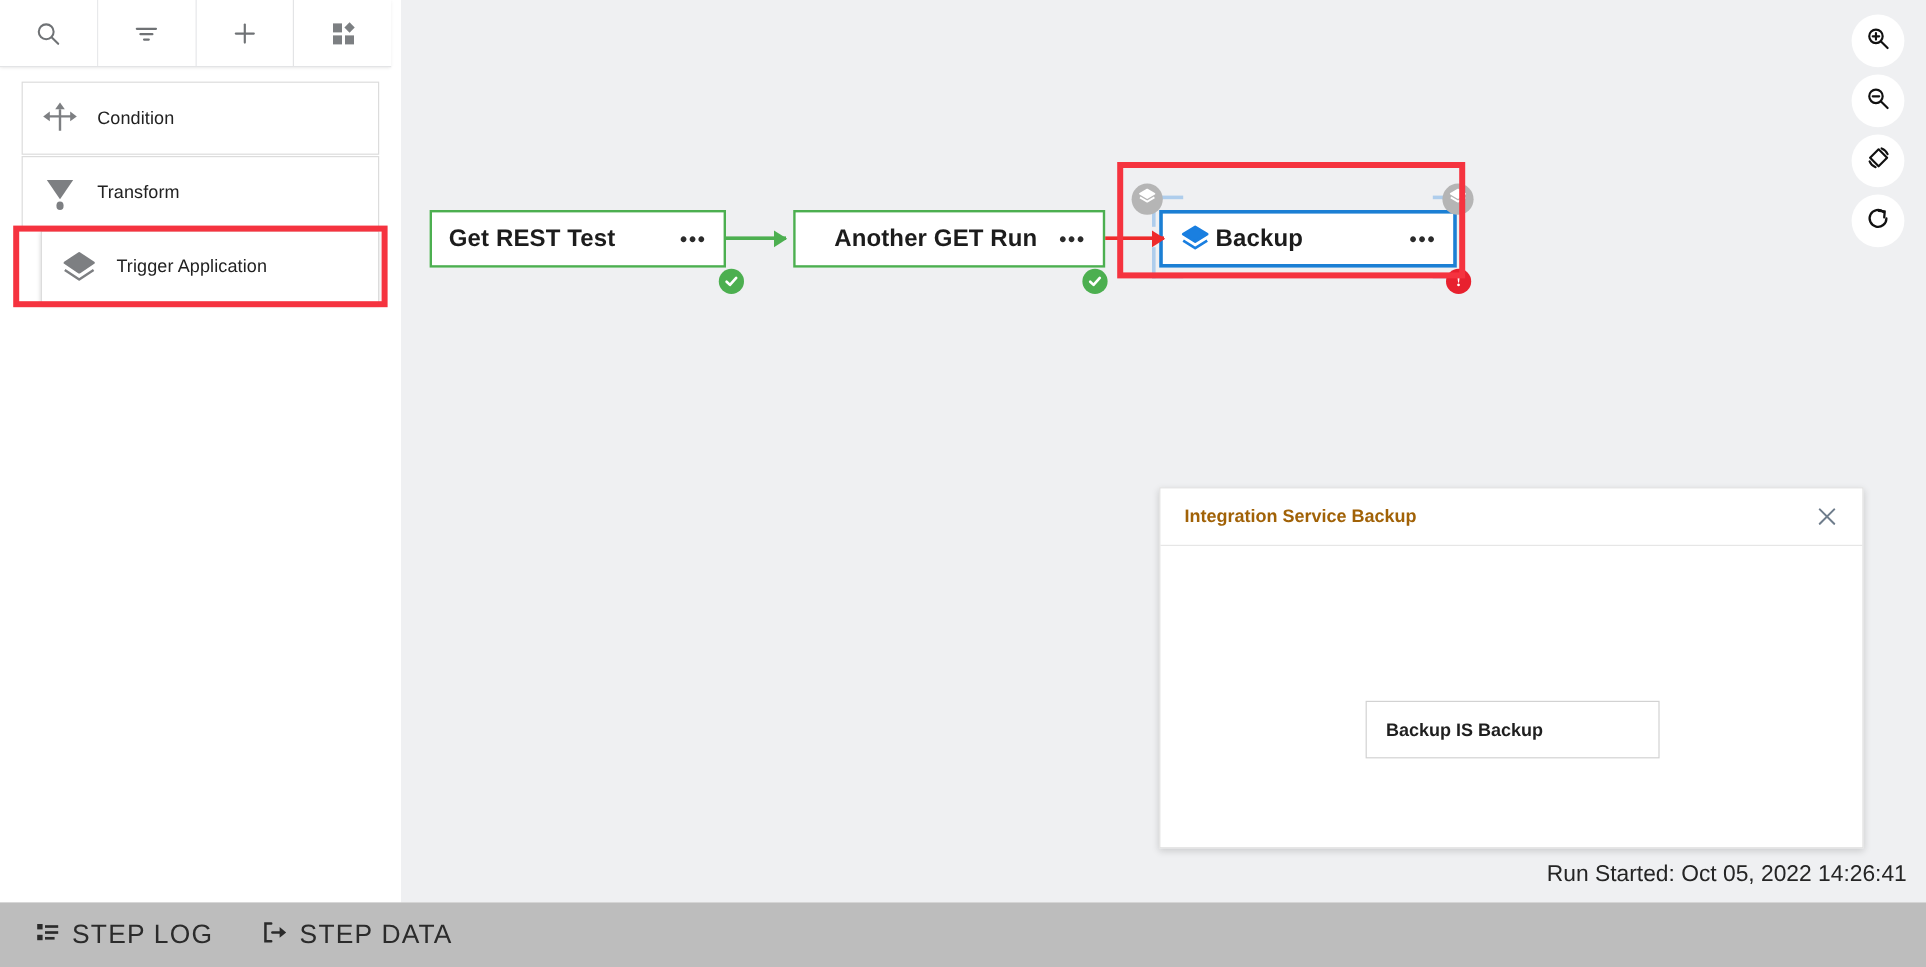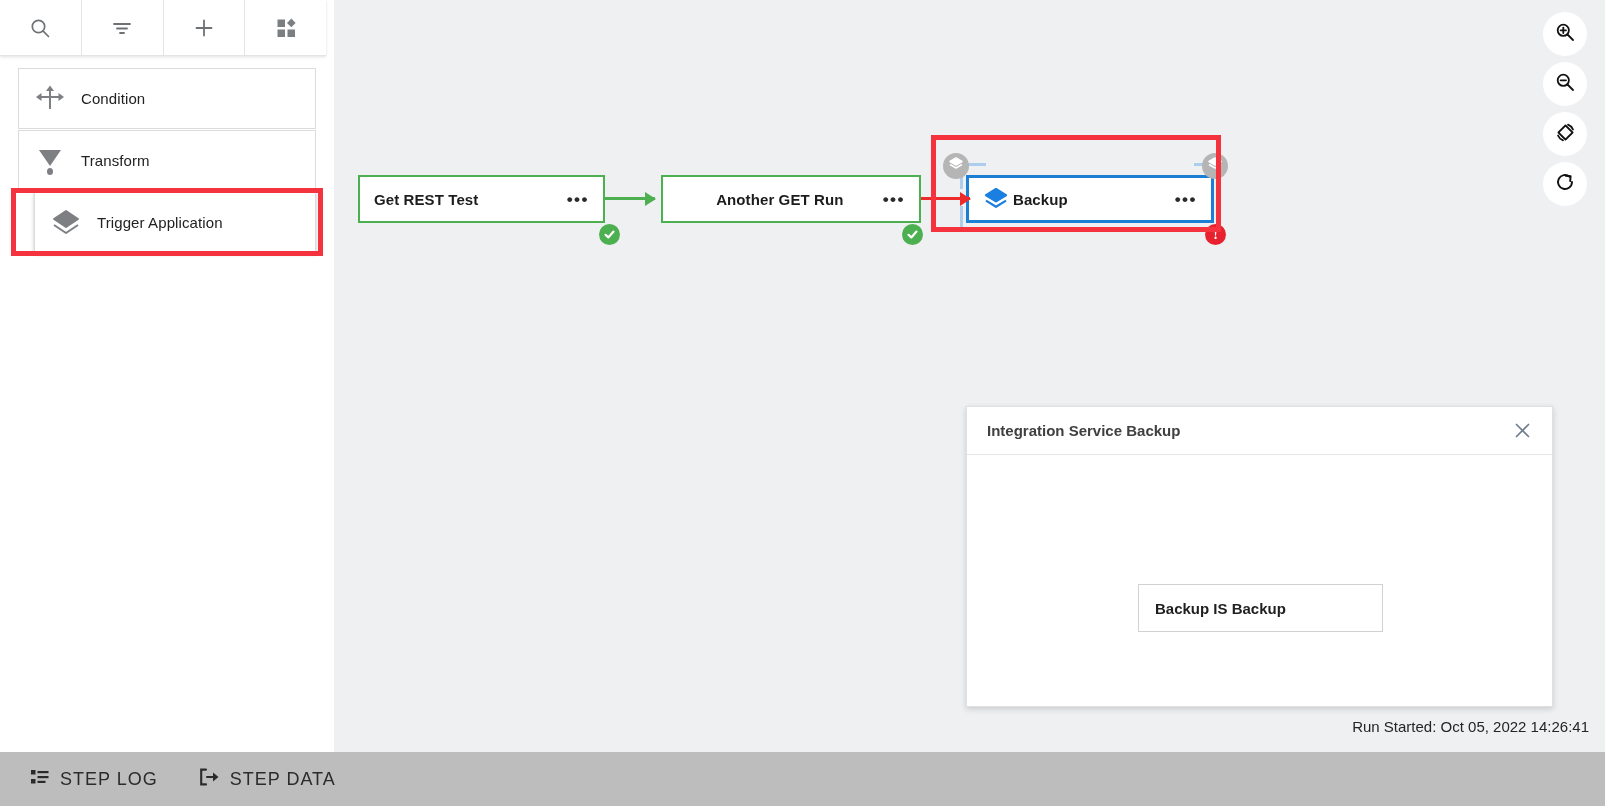--- a/index.html
+++ b/index.html
@@ -69,21 +69,21 @@
 
   
   .node {
     position: absolute;
     background: #ffffff;
     display: flex; align-items: center;
     padding: 0 14px;
     cursor: pointer;
   }
   .node .n-label {
-    font-size: 15px; font-weight: 600; color: #1c1c1c;
+    font-size: 20px; font-weight: 600; color: #1c1c1c;
     flex: 1 1 auto; letter-spacing: .1px;
   }
   .node .n-dots {
     font-size: 17px; font-weight: 700; color: #2b2b2b;
     letter-spacing: 1.5px; line-height: 1; cursor: pointer;
   }
   .node.ok { border: 2px solid #4caf50; }
   .node.selected { border: 3px solid #1b7fd4; }
 
   #node-1 { left: 24px; top: 175px; width: 247px; height: 48px; }
@@ -149,54 +149,54 @@
     width: 587px; height: 301px;
     background: #ffffff;
     border: 1px solid #e0e0e0;
     box-shadow: 0 2px 6px rgba(0,0,0,.16);
     z-index: 20;
   }
   .panel-head {
     height: 48px; display: flex; align-items: center;
     padding: 0 20px; border-bottom: 1px solid #e6e6e6;
   }
-  .panel-title { font-size: 15px; font-weight: 700; color: #404040; flex: 1 1 auto; }
+  .panel-title { font-size: 15px; font-weight: 700; color: #a16207; flex: 1 1 auto; }
   .panel-close { cursor: pointer; display:flex; align-items:center; }
   .panel-body { padding: 19px 20px 0 20px; position: relative; height: 252px; }
   .panel-msg { font-size: 16px; color: #2f4858; }
   .panel-action-btn {
     position: absolute; left: 171px; top: 129px;
     width: 245px; height: 48px;
     border: 1px solid #d2d2d2; background: #fff;
     display: flex; align-items: center; padding-left: 16px;
     font-size: 15px; font-weight: 700; color: #1f1f1f;
     cursor: pointer;
   }
 
   .run-started {
     position: absolute; right: 16px; top: 718px;
-    font-size: 15px; color: #252525;
+    font-size: 19px; color: #252525;
     z-index: 10;
   }
 
   
   .bottom-bar {
     position: absolute; left: 0; top: 752px;
     width: 1605px; height: 54px;
     background: #bdbdbd;
     display: flex; align-items: center;
     padding-left: 30px;
     z-index: 25;
   }
   .bb-tab {
     display: flex; align-items: center; gap: 10px;
     margin-right: 40px; cursor: pointer;
   }
   .bb-tab .bb-label {
-    font-size: 18px; color: #2b2b2b; letter-spacing: 1px;
+    font-size: 22px; color: #2b2b2b; letter-spacing: 1px;
   }
   .white-strip {
     position: absolute; left: 0; top: 743px; width: 334px; height: 9px;
     background: #fff; z-index: 6;
   }
 </style>
 </head>
 <body>
 
 <div id="app">

